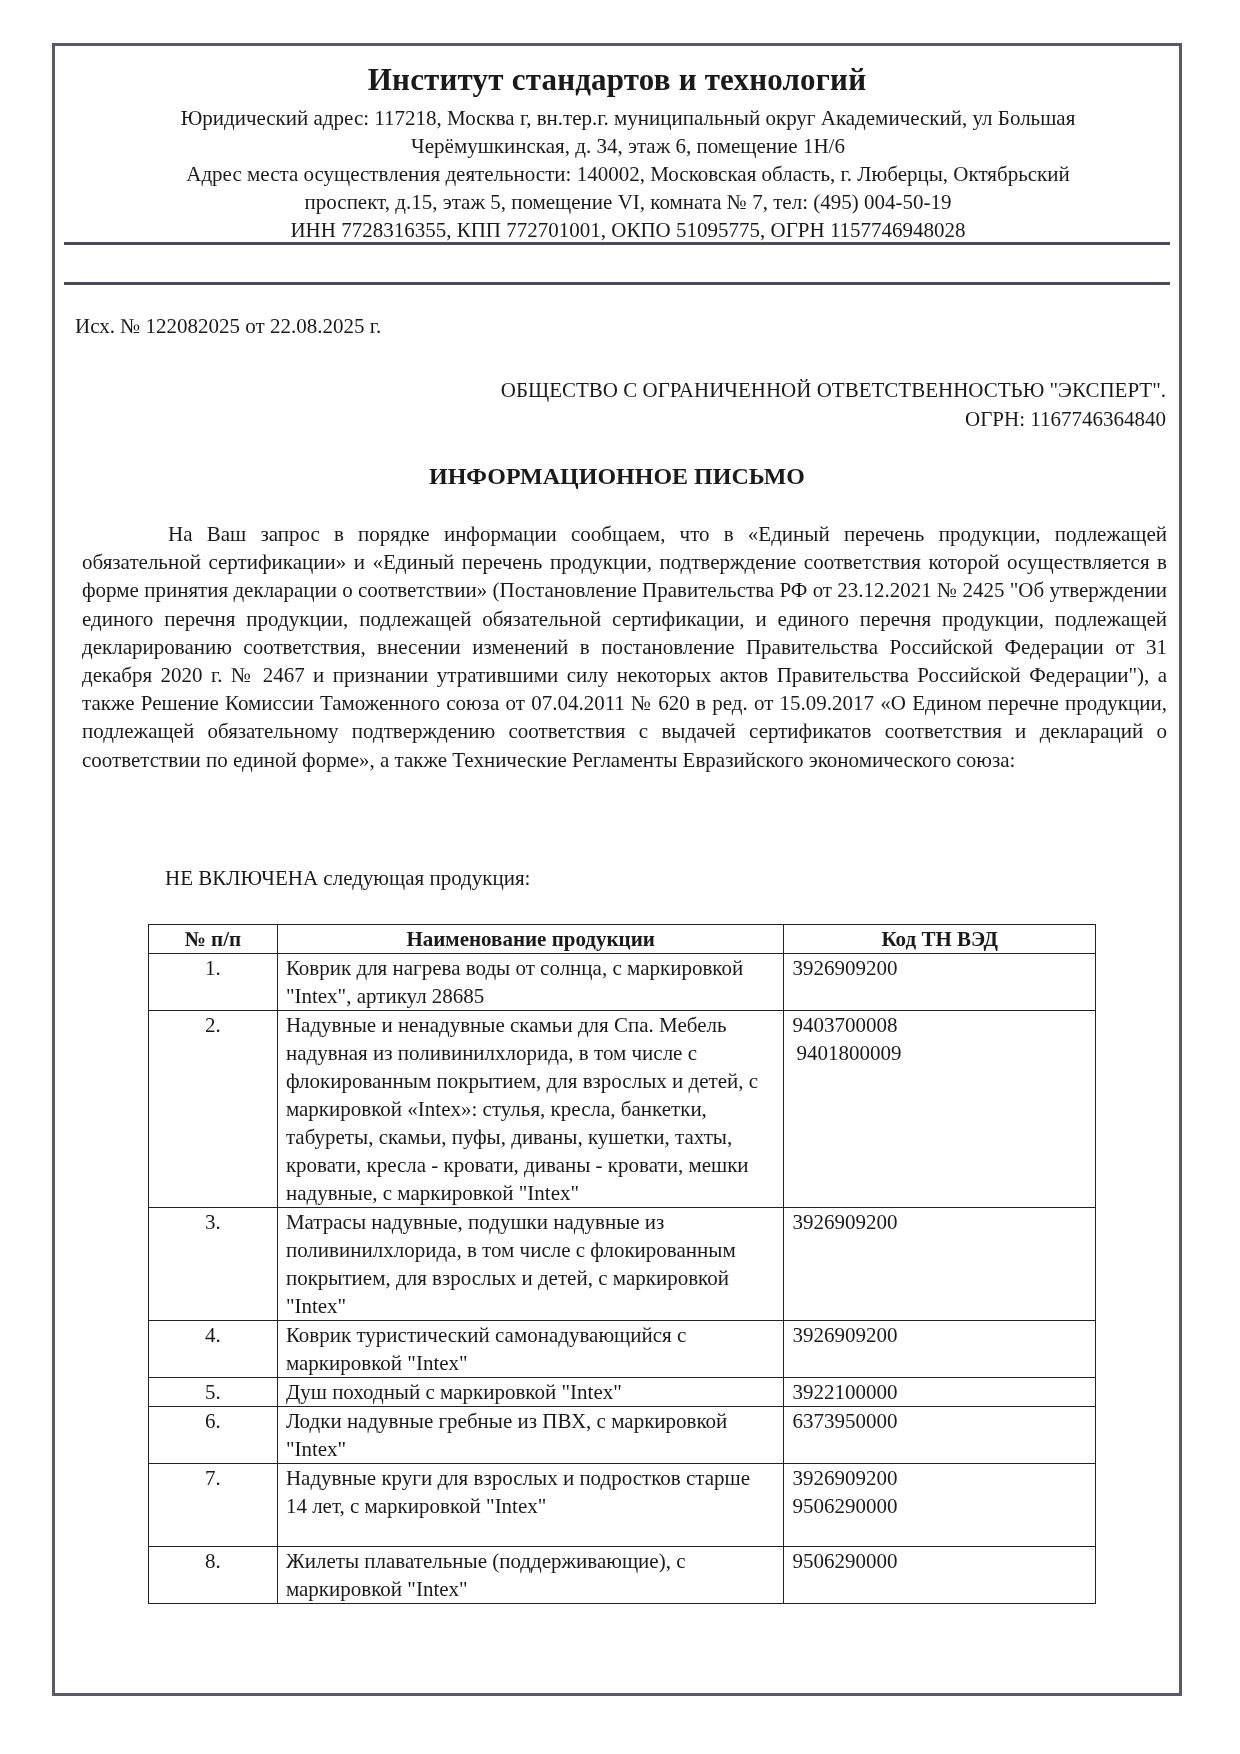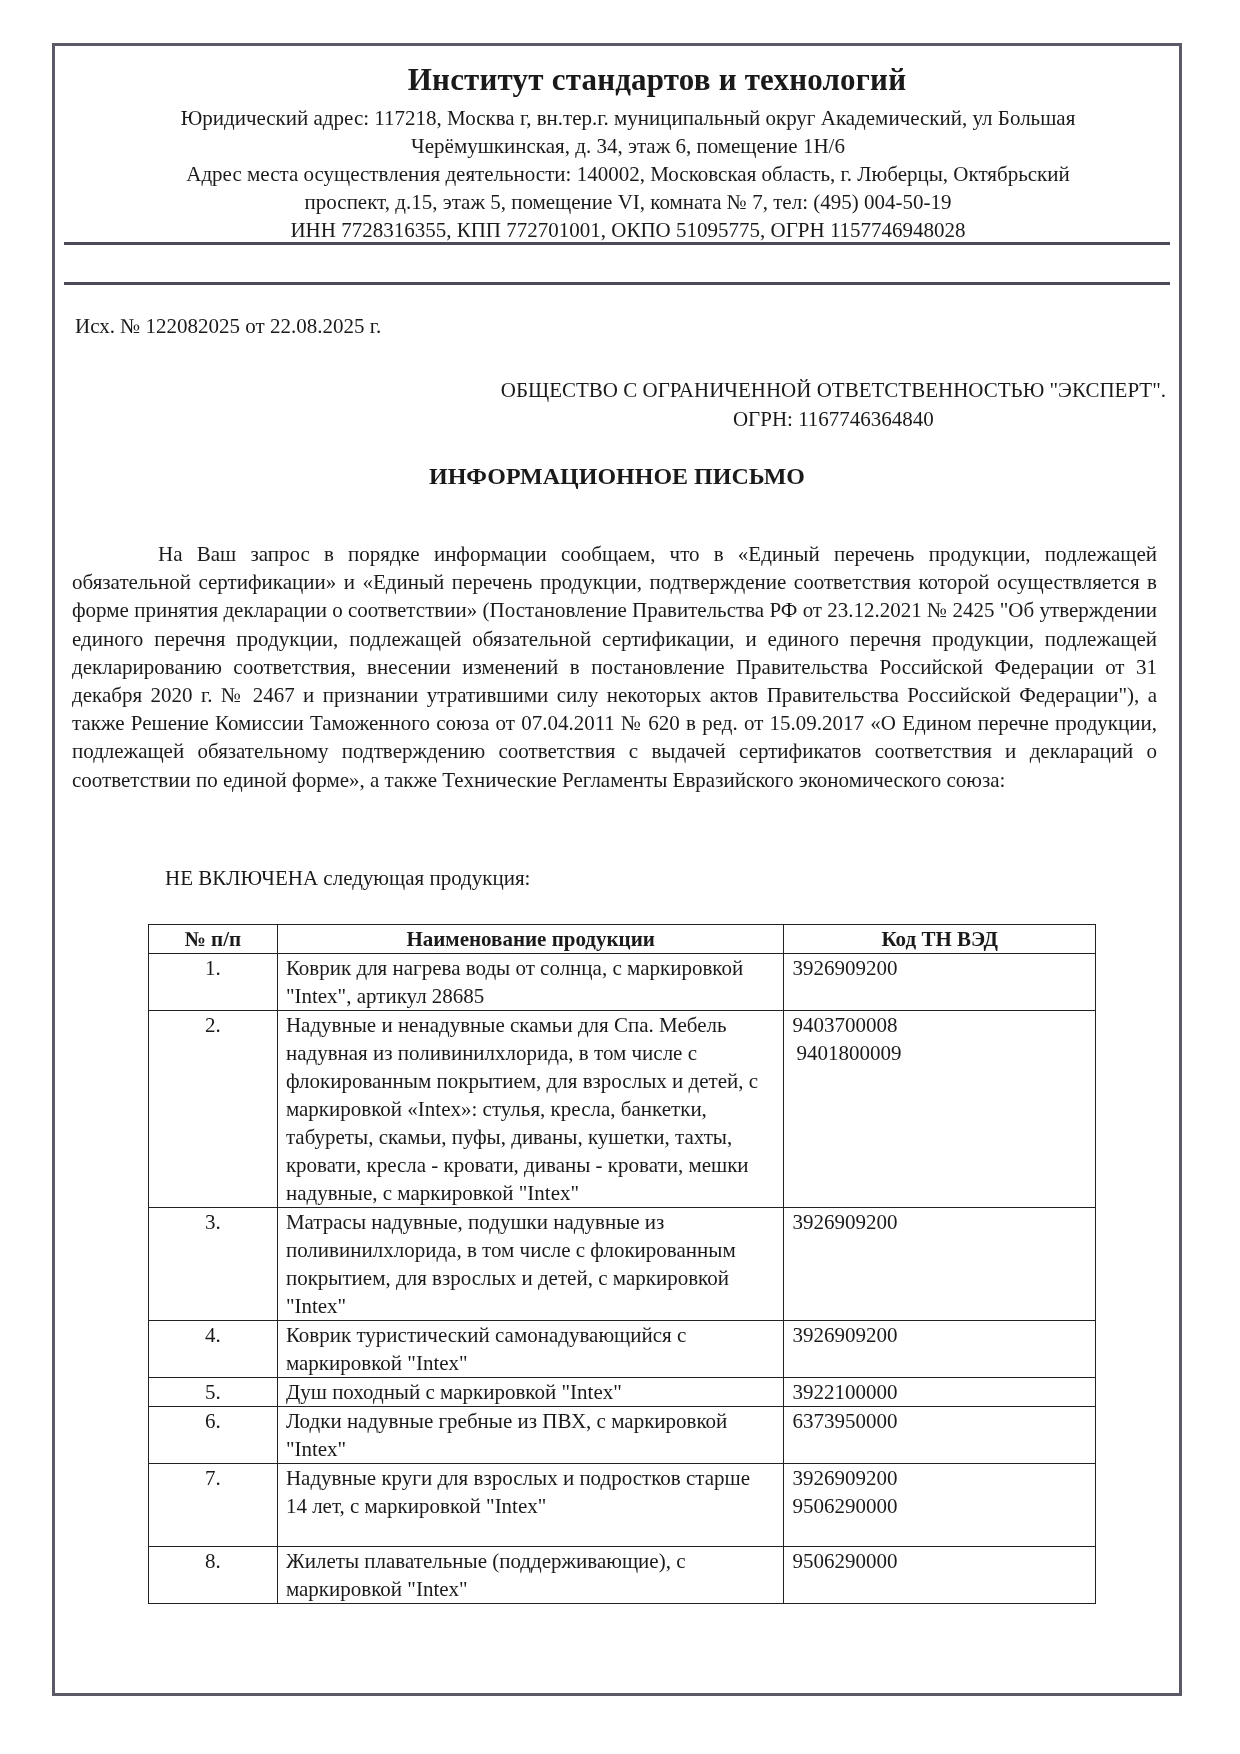--- a/index.html
+++ b/index.html
@@ -1,32 +1,32 @@
 <!DOCTYPE html>
 <html><head>
 <meta charset="utf-8">
 <style>
   html, body { margin: 0; padding: 0; background: #ffffff; }
   body { width: 1240px; height: 1754px; position: relative; overflow: hidden;
          font-family: "Liberation Serif", "DejaVu Serif", serif; color: #1a1a1a; }
   .frame { position: absolute; left: 52px; top: 43px; width: 1130px; height: 1653px;
            border: 3px solid #5a5a66; box-sizing: border-box; }
   .org-title { position: absolute; left: 52px; width: 1130px; top: 62px; text-align: center;
-               font-size: 31px; font-weight: bold; letter-spacing: 0.2px; margin-left: 40px; }
+               font-size: 31px; font-weight: bold; letter-spacing: 0.2px; }
   .addr { position: absolute; left: 88px; width: 1080px; text-align: center; font-size: 21px; line-height: 28px; }
   .addr1 { top: 104px; }
   .hr { position: absolute; left: 64px; width: 1106px; height: 3px; background: #4a4a58; }
   .hr1 { top: 242px; }
   .hr2 { top: 282px; }
   .outgoing { position: absolute; left: 75px; top: 314px; font-size: 21px; }
-  .recipient { position: absolute; right: 74px; top: 376px; text-align: center; font-size: 21px; line-height: 29px; }
+  .recipient { position: absolute; right: 74px; top: 376px; text-align: right; font-size: 21px; line-height: 29px; }
   .doc-title { position: absolute; left: 52px; width: 1130px; top: 463px; text-align: center;
                font-size: 24px; font-weight: bold; }
-  .body-text { position: absolute; left: 72px; width: 1085px; top: 520px; font-size: 21px; line-height: 28.2px;
-               text-align: justify; text-indent: 86px; margin-top: 20px; }
+  .body-text { position: absolute; left: 82px; width: 1085px; top: 520px; font-size: 21px; line-height: 28.2px;
+               text-align: justify; text-indent: 86px; }
   .not-included { position: absolute; left: 165px; top: 866px; font-size: 21px; }
   table.products { position: absolute; left: 148px; top: 924px; width: 948px; border-collapse: collapse;
                    font-size: 21px; line-height: 28px; }
   table.products th, table.products td { border: 1.5px solid #222; vertical-align: top; padding: 0 8px; }
   table.products th { font-weight: bold; text-align: center; height: 27px; padding: 0 6px; }
   .c-num { width: 110px; text-align: center; }
   .c-name { width: 482px; }
   .c-code { width: 290px; }
   td.c-num { text-align: center; }
   .code-line { display: block; }

